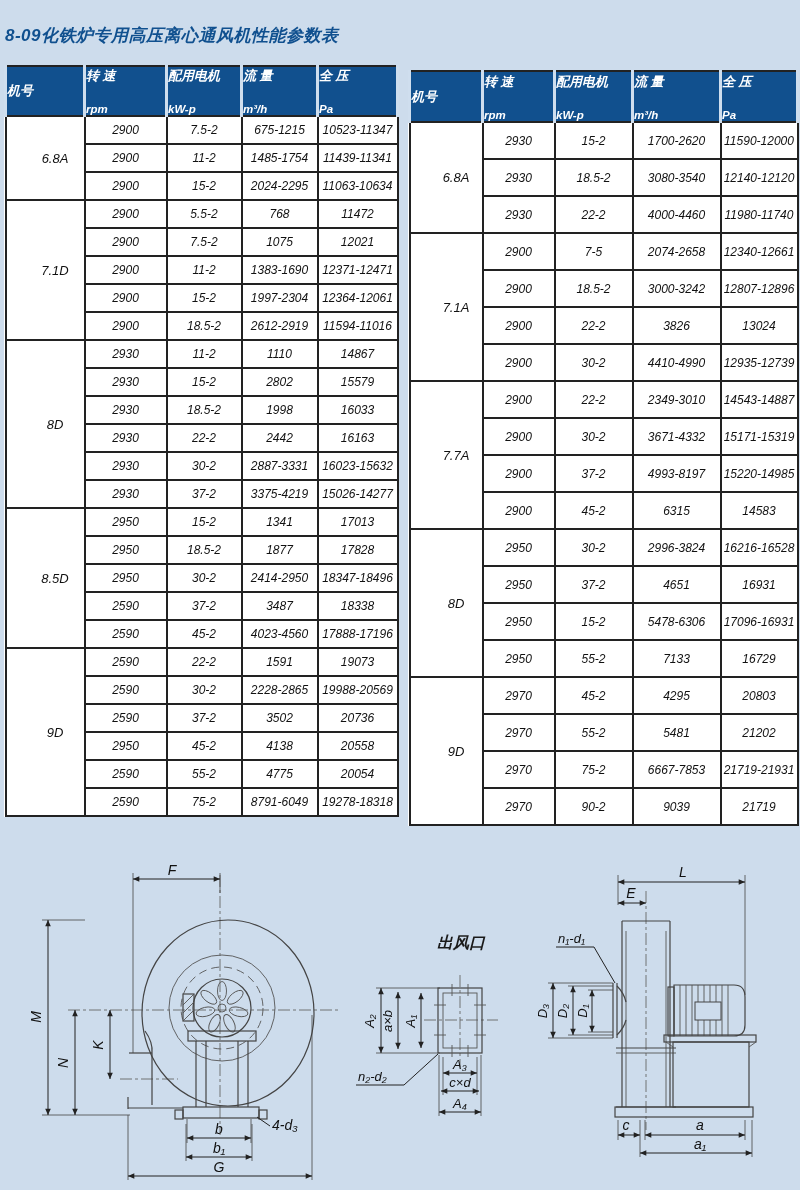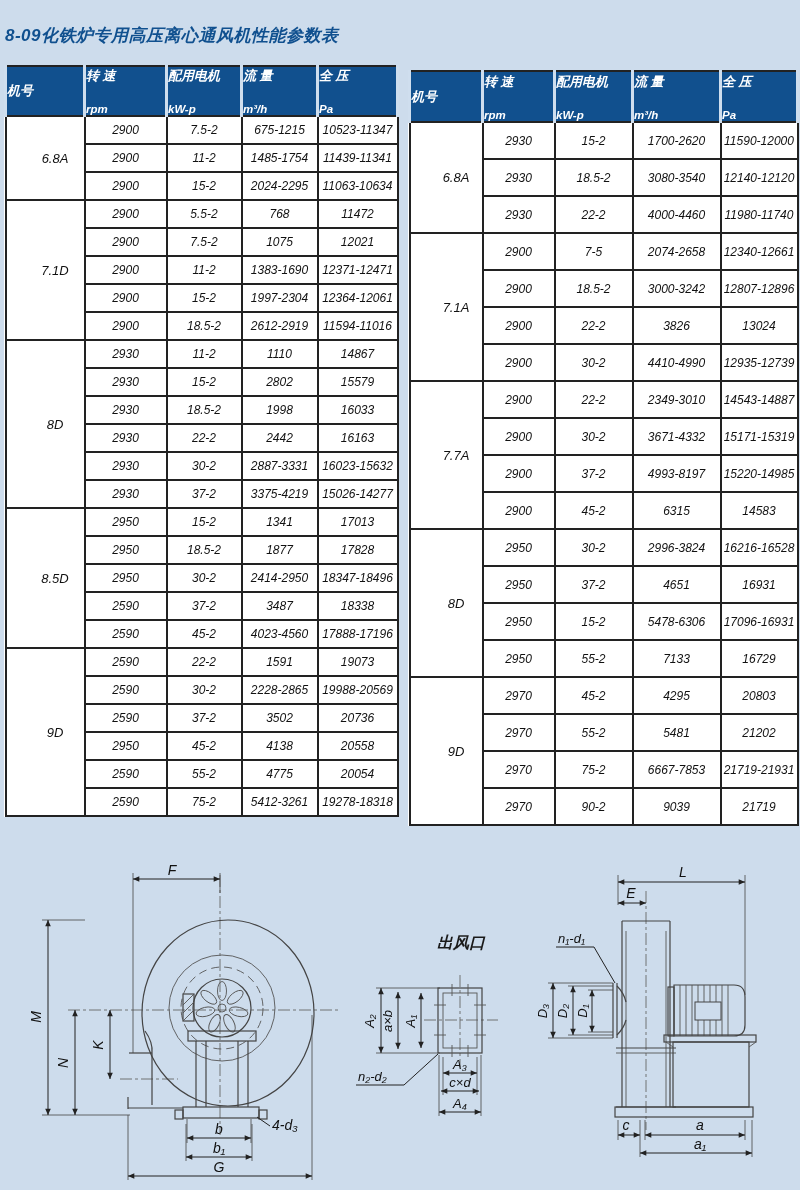--- a/index.html
+++ b/index.html
@@ -213,21 +213,21 @@
         </tr>
         <tr>
           <td>2590</td>
           <td>55-2</td>
           <td>4775</td>
           <td>20054</td>
         </tr>
         <tr>
           <td>2590</td>
           <td>75-2</td>
-          <td>5412-3261</td>
+          <td>8791-6049</td>
           <td>19278-18318</td>
         </tr>
       </tbody>
   </table>
 
   <table class="perf" id="table-right">
     <colgroup>
         <col style="width:73px">
         <col style="width:72px">
         <col style="width:78px">

